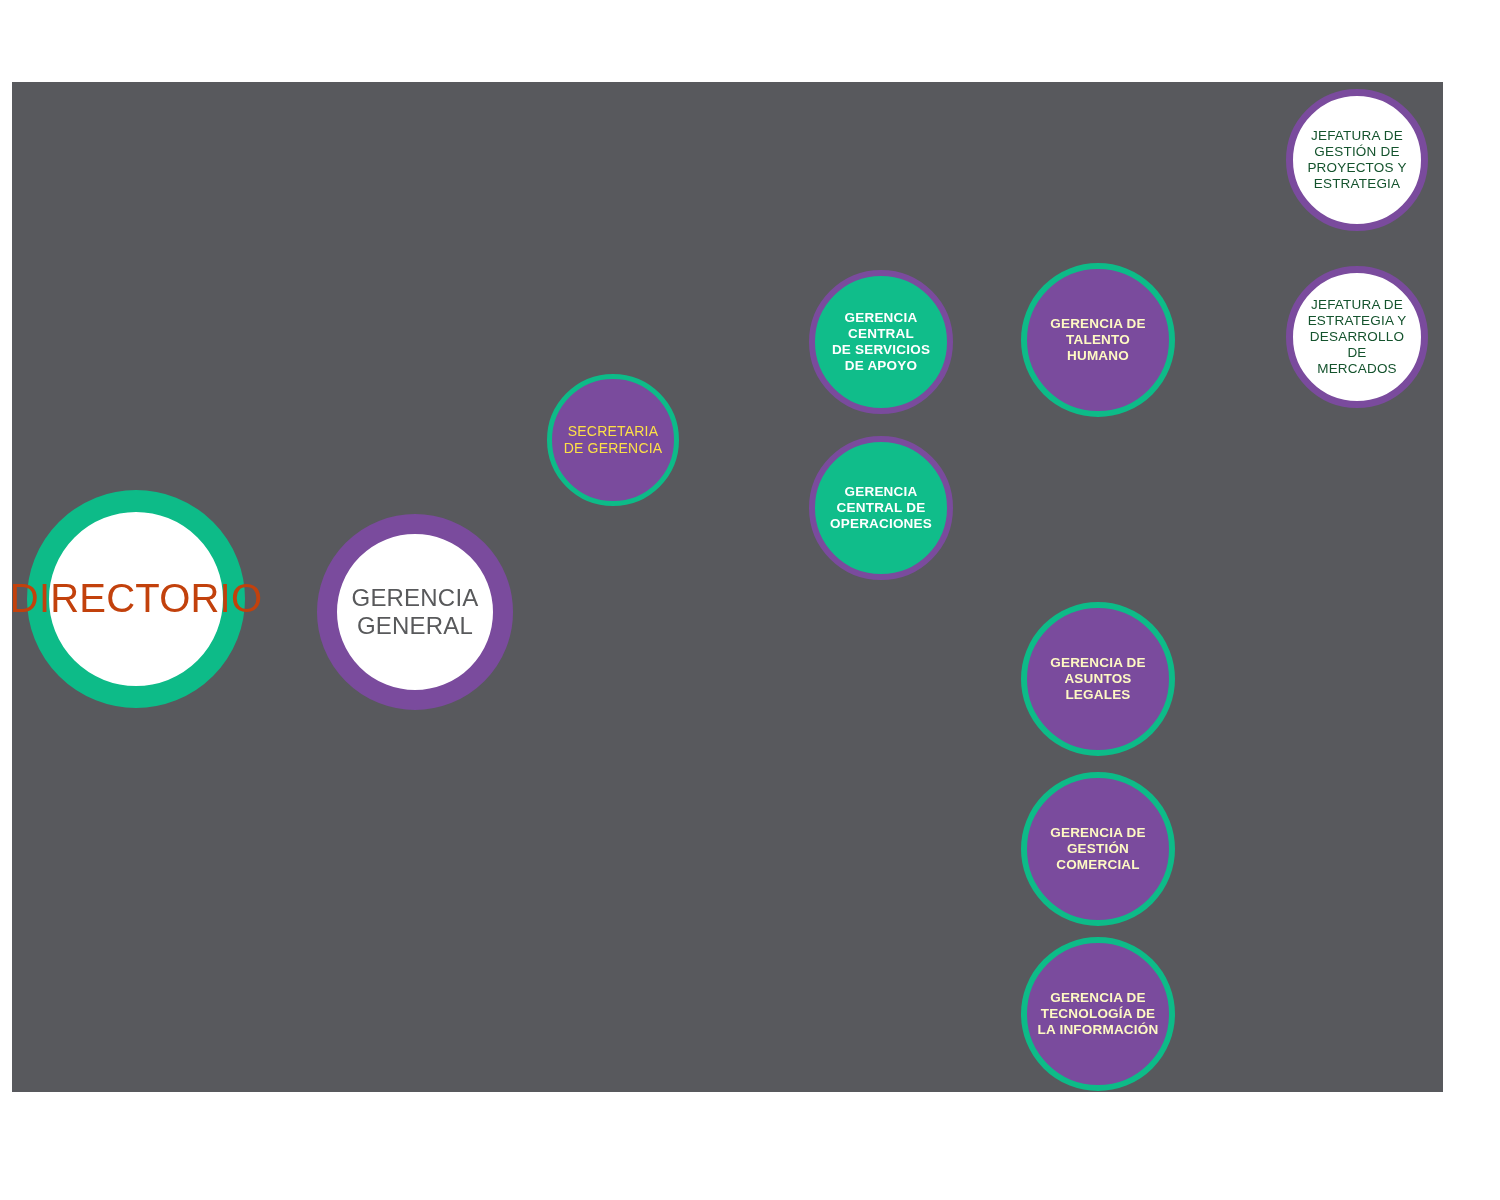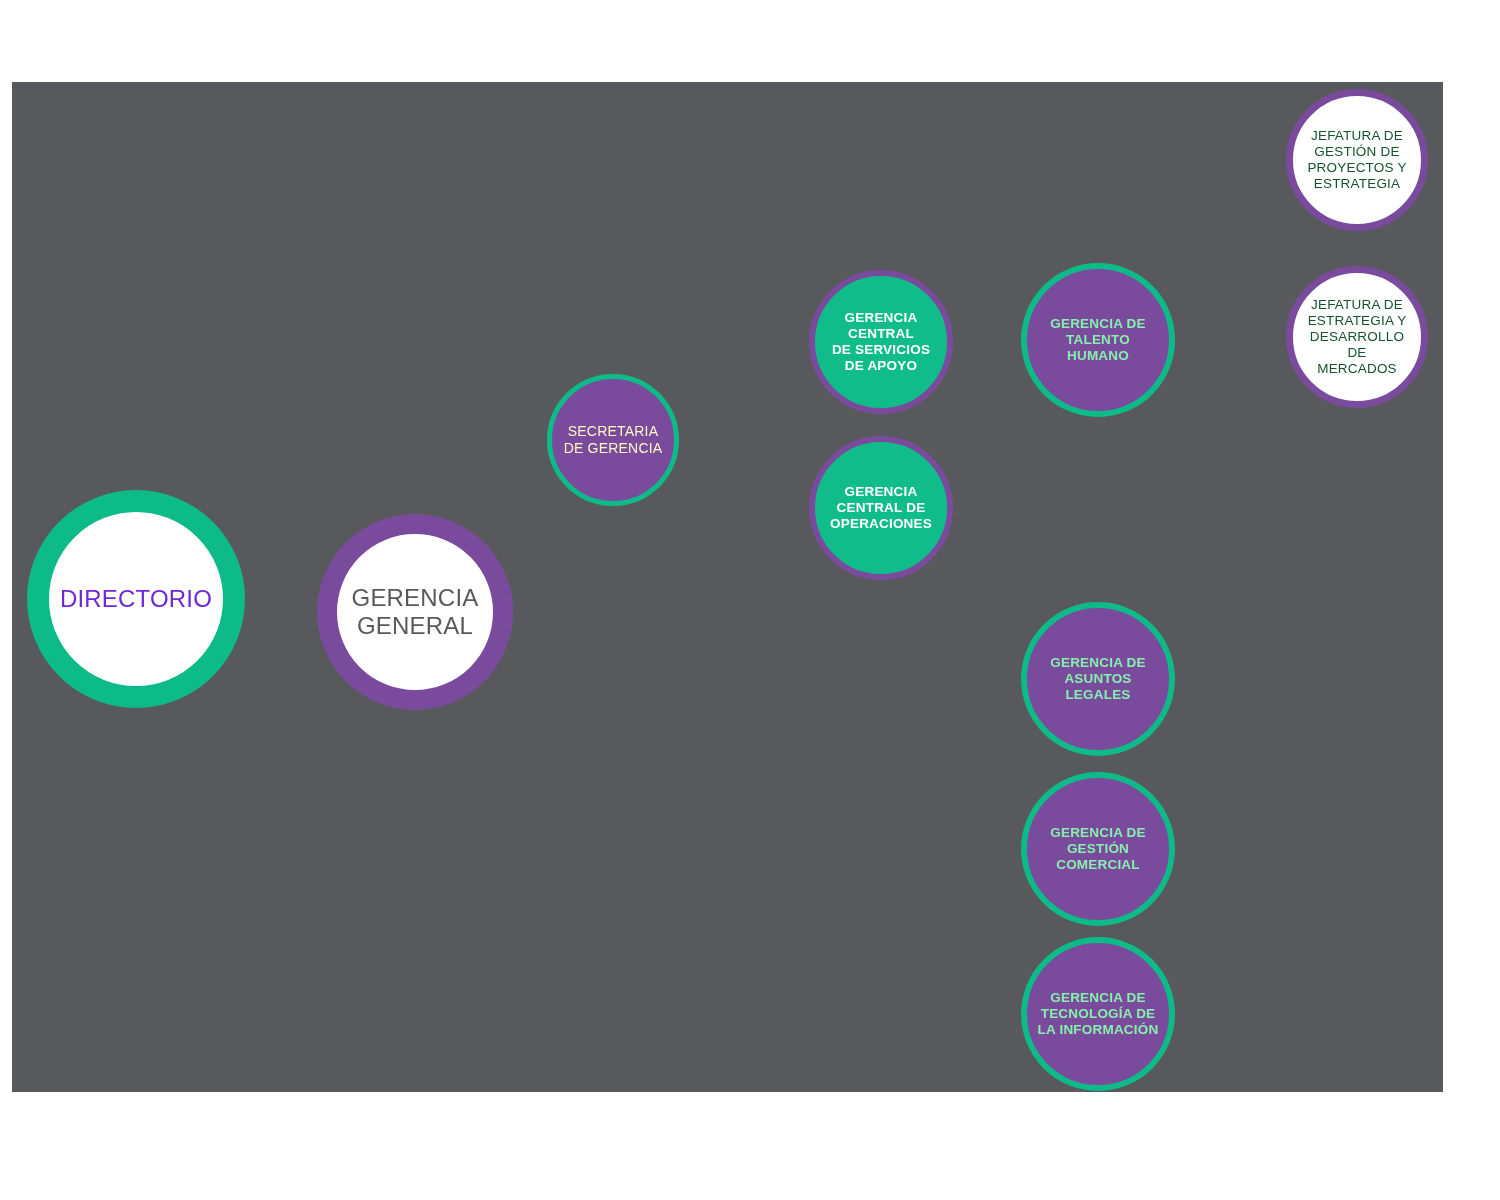--- a/index.html
+++ b/index.html
@@ -50,57 +50,57 @@
     padding: 0 6px;
     white-space: pre-line;
   }
 
   
 
   
   .v-root-green {
     background: #ffffff;
     border: 22px solid #0dbb88;
-    color: #6d28d9;
-    font-size: 24px;
+    color: #c2410c;
+    font-size: 40px;
     font-weight: 400;
   }
 
   
   .v-root-purple {
     background: #ffffff;
     border: 20px solid #7a4b9d;
     color: #58595b;
     font-size: 24px;
     font-weight: 400;
   }
 
   
   .v-purple-green-thin {
     background: #7a4b9d;
     border: 5px solid #0dbb88;
-    color: #fef9c3;
+    color: #fde047;
     font-size: 14px;
     font-weight: 400;
   }
 
   
   .v-green-purple {
     background: #10bd8a;
     border: 6px solid #7a4b9d;
     color: #ffffff;
     font-size: 13.5px;
     font-weight: 700;
   }
 
   
   .v-purple-green {
     background: #7a4b9d;
     border: 6px solid #0dbb88;
-    color: #86efac;
+    color: #fef9c3;
     font-size: 13.5px;
     font-weight: 700;
   }
 
   
   .v-white-purple {
     background: #ffffff;
     border: 7px solid #7a4b9d;
     color: #14532d;
     font-size: 13.5px;

